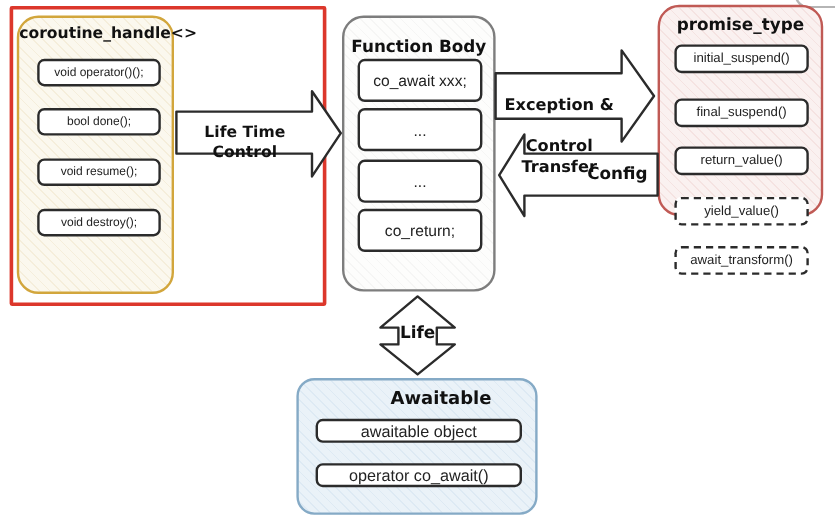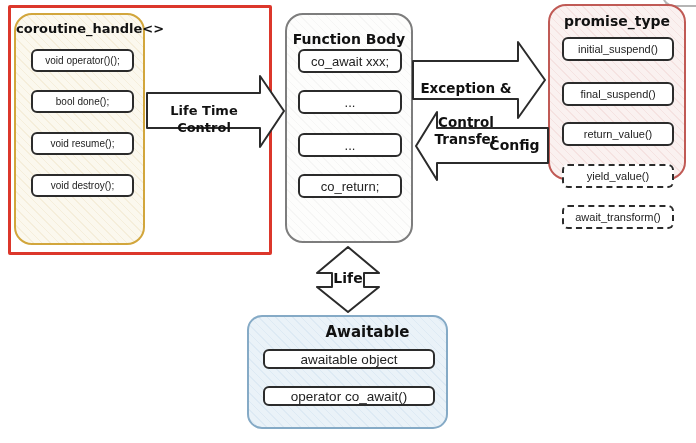--- a/index.html
+++ b/index.html
@@ -53,21 +53,21 @@
   
   .mbox{
     position:absolute;box-sizing:border-box;background:#fff;
     border:2px solid #2b2b2b;border-radius:6px;
     display:flex;align-items:center;justify-content:center;
     font-family:Liberation Sans, sans-serif;
     white-space:nowrap;overflow:visible;color:#222;
   }
   .mbox.dashed{border-style:dashed;border-width:2px;}
   .co .mbox{left:15px;width:103px;height:23px;font-size:10px;}
-  .fb .mbox{left:11px;width:104px;height:24px;font-size:13px;}
+  .fb .mbox{left:11px;width:104px;height:36px;font-size:13px;}
   .pr .mbox{left:12px;width:112px;height:24px;font-size:11px;}
   .aw .mbox{left:14px;width:172px;height:20px;font-size:13.5px;}
   
   .arrow-label{
     position:absolute;font-weight:bold;color:#111;text-align:center;
     white-space:pre-line;line-height:17px;
   }
   #svg-arrows{position:absolute;left:0;top:0;pointer-events:none;}
   
   #corner-artifact{

